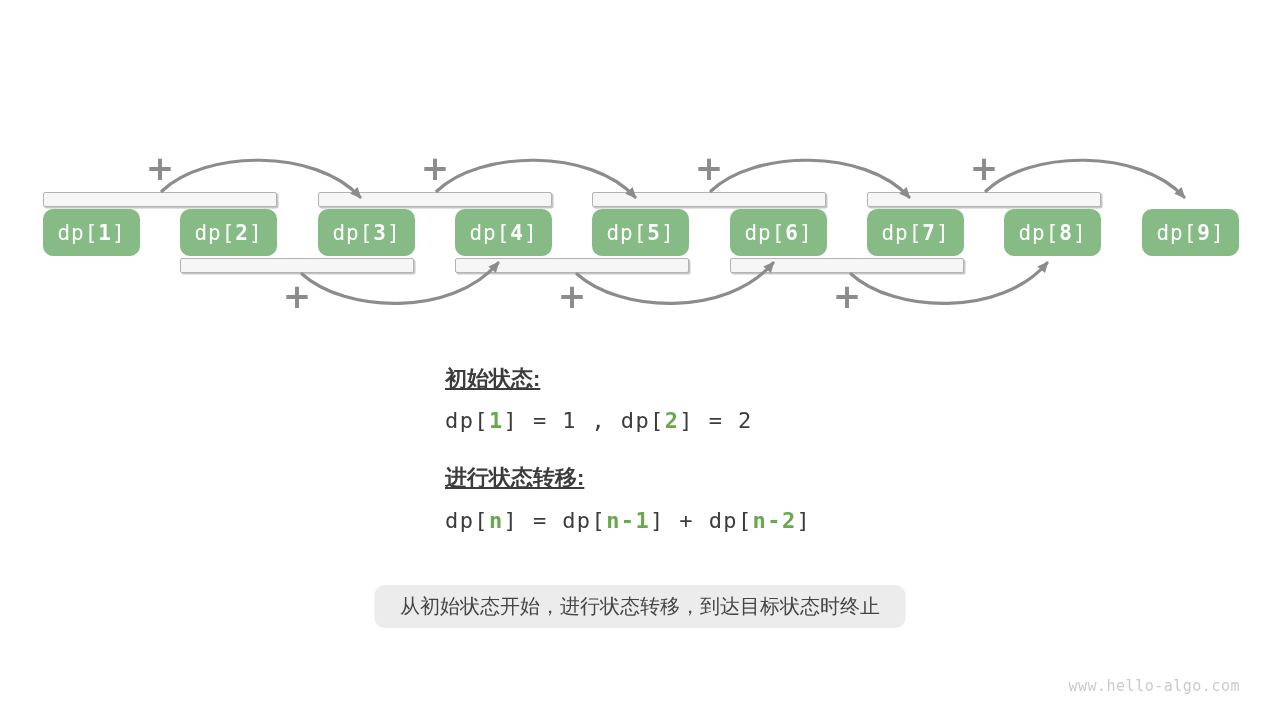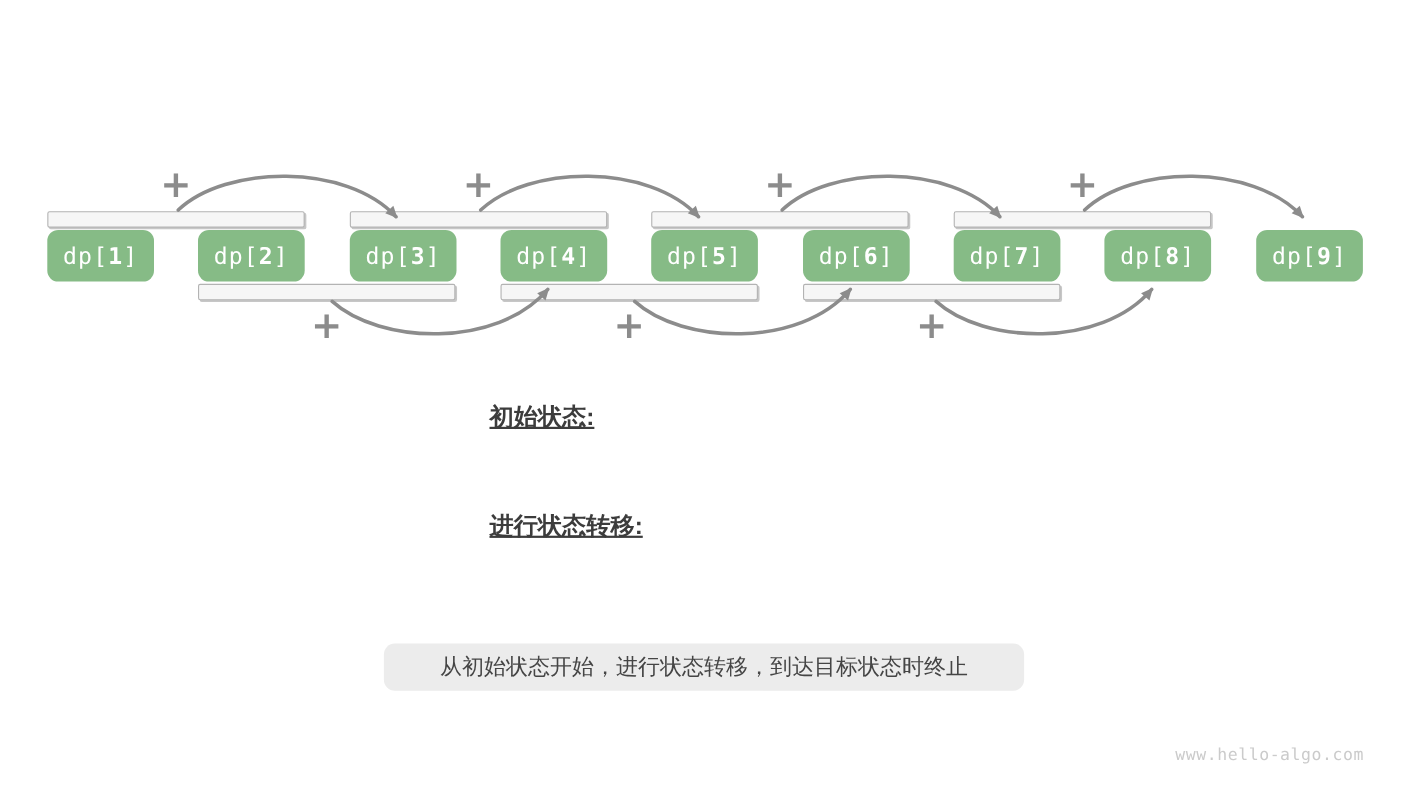--- a/index.html
+++ b/index.html
@@ -61,21 +61,21 @@
   .codeline{
     position:absolute;left:445px;
     color:var(--text-dark);
     font-family:"DejaVu Sans Mono","Liberation Mono",monospace;
     font-size:22px;line-height:26px;letter-spacing:1.4px;white-space:pre;
   }
   .codeline .gr{color:var(--accent-green);font-weight:700;}
   
   .caption{
     position:absolute;left:50%;transform:translateX(-50%);top:585px;
-    width:582px;height:43px;border-radius:10px;
+    width:531px;height:43px;border-radius:10px;
     background:var(--caption-bg);
     display:flex;align-items:center;justify-content:center;
     color:#454545;font-size:20px;
     z-index:1;
   }
   
   .watermark{
     position:absolute;right:40px;bottom:25px;
     color:var(--watermark-gray);
     font-family:"DejaVu Sans Mono","Liberation Mono",monospace;
@@ -159,22 +159,24 @@
     <path class="arc" d="M 162 191 C 205 150 315 148 360 197" marker-end="url(#ah)"></path>
     <path class="arc" d="M 437 191 C 480 150 590 148 635 197" marker-end="url(#ah)"></path>
     <path class="arc" d="M 711 191 C 754 150 864 148 909 197" marker-end="url(#ah)"></path>
     <path class="arc" d="M 986 191 C 1029 150 1139 148 1184 197" marker-end="url(#ah)"></path>
     <path class="arc" d="M 302 274 C 345 313 452 317 498 263" marker-end="url(#ah)"></path>
     <path class="arc" d="M 577 274 C 620 313 727 317 773 263" marker-end="url(#ah)"></path>
     <path class="arc" d="M 851 274 C 894 313 1001 317 1047 263" marker-end="url(#ah)"></path>
   </svg>
 
   <div class="heading" style="top:366px">初始状态:</div>
+  <div class="codeline" style="top:408px"><span>dp[</span><span class="gr">1</span><span>] = 1 , dp[</span><span class="gr">2</span><span>] = 2</span></div>
 
   <div class="heading" style="top:465px">进行状态转移:</div>
+  <div class="codeline" style="top:508px"><span>dp[</span><span class="gr">n</span><span>] = dp[</span><span class="gr">n-1</span><span>] + dp[</span><span class="gr">n-2</span><span>]</span></div>
 
   <div class="caption">
       <span>从初始状态开始，进行状态转移，到达目标状态时终止</span>
     </div>
 
   <div class="watermark">www.hello-algo.com</div>
 
 </div>
 
 </body></html>

